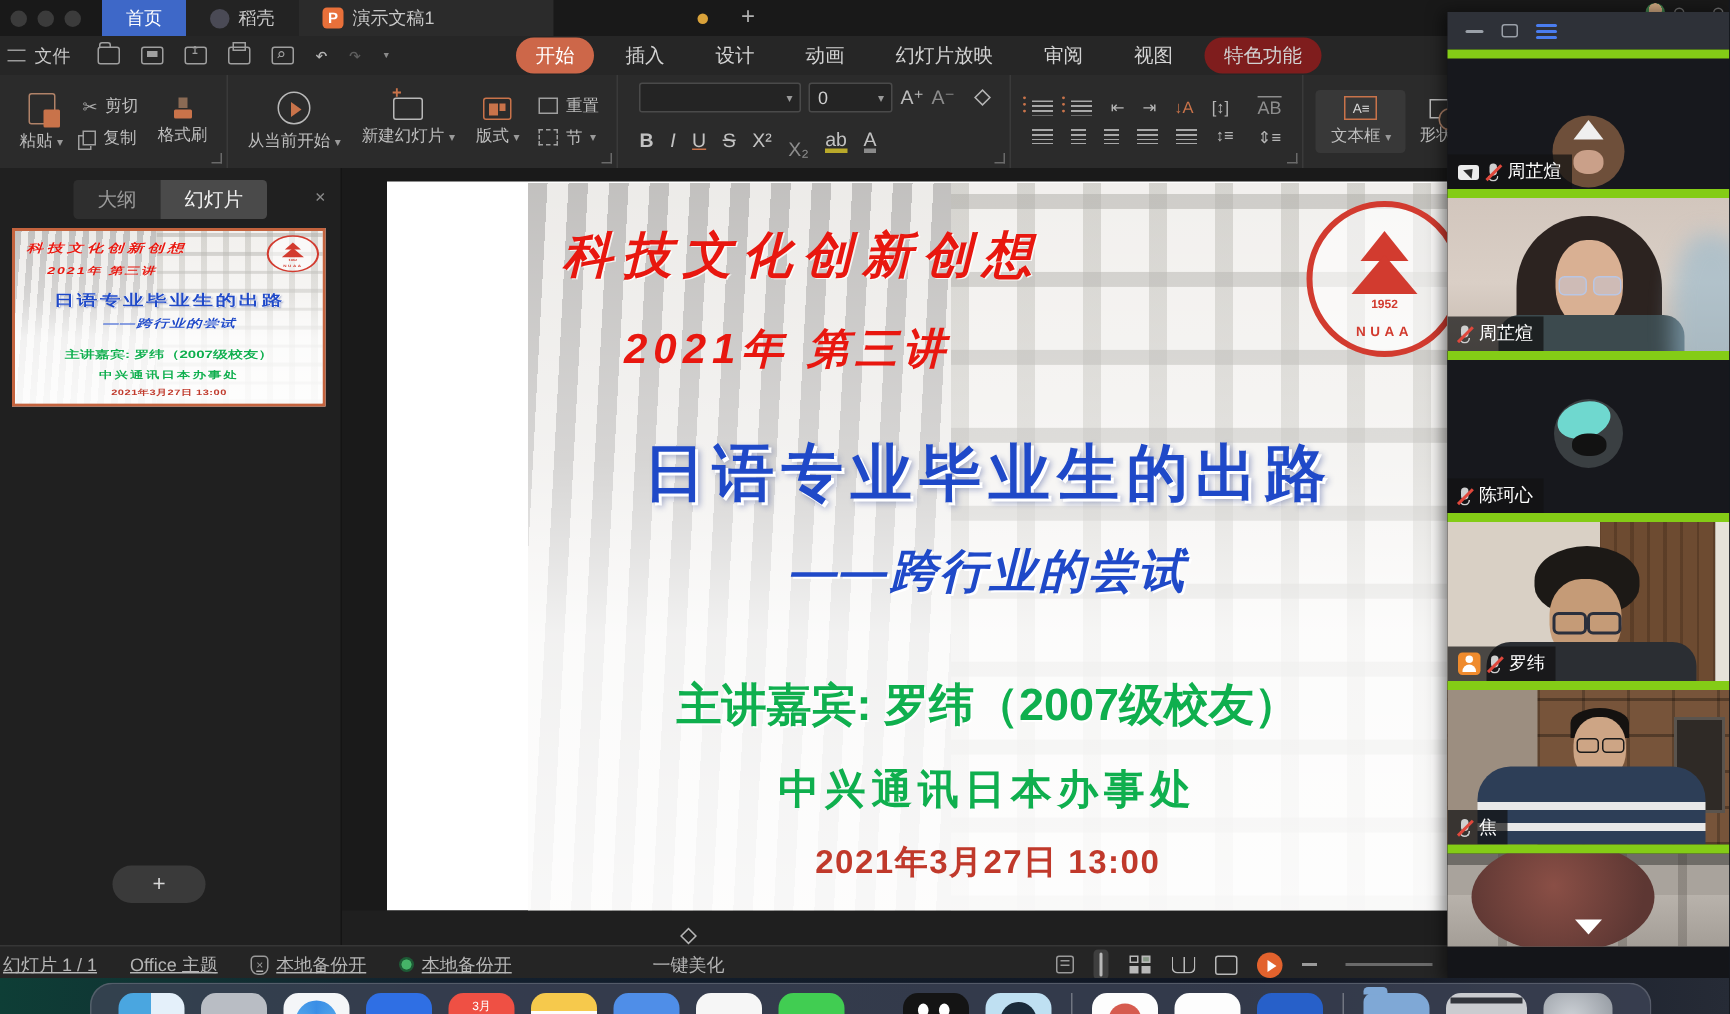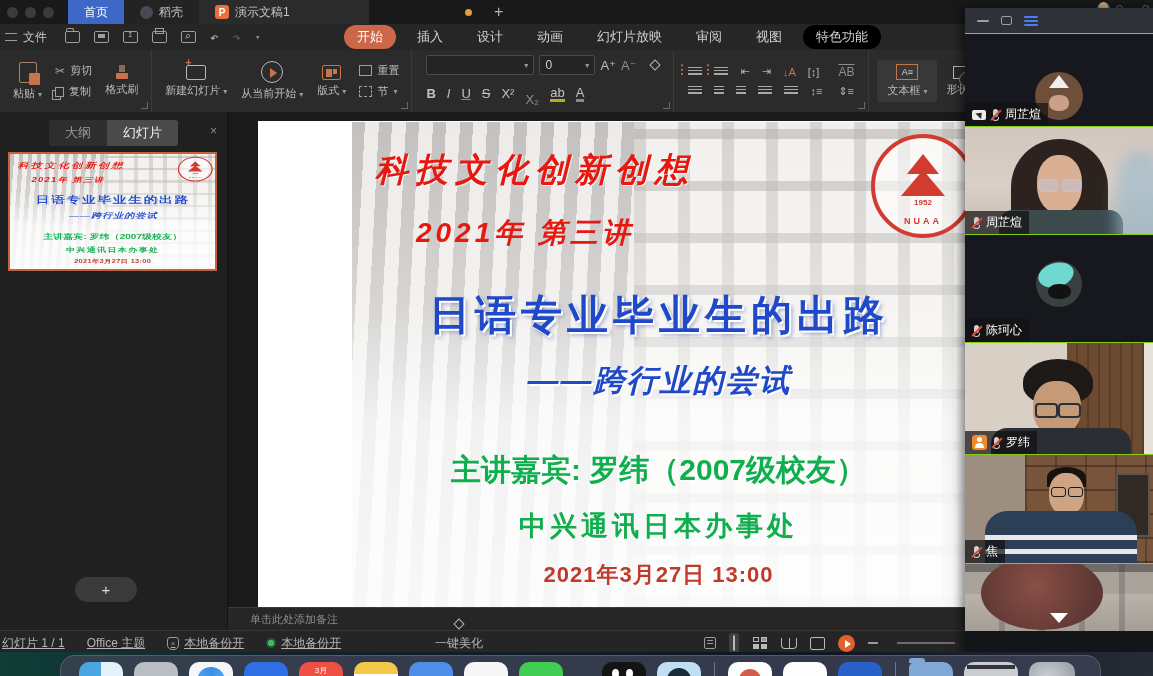--- a/index.html
+++ b/index.html
@@ -31,21 +31,21 @@
   .qat .ic{width:15px;height:12px;border:1.3px solid #9f9f9f;border-radius:2px;position:relative;display:inline-block;}
   .ic.folder::before{content:"";position:absolute;top:-4px;left:0;width:6px;height:3px;border:1.3px solid #9f9f9f;border-bottom:none;border-radius:2px 2px 0 0;}
   .ic.save::before{content:"";position:absolute;left:3px;top:2px;right:3px;height:4px;background:#9f9f9f;}
   .ic.export::before{content:"↥";position:absolute;left:3px;top:-4px;font-size:10px;color:#9f9f9f;}
   .ic.print::before{content:"";position:absolute;left:2px;top:-4px;width:7px;height:4px;border:1.2px solid #9f9f9f;}
   .ic.preview::before{content:"⌕";position:absolute;left:2px;top:-2px;font-size:11px;color:#9f9f9f;}
   .undo{font-size:14px;color:#b5b5b5;} .redo{font-size:14px;color:#5d5d5d;} .qchev{font-size:9px;color:#8a8a8a;}
   .ribbon-tabs{position:absolute;left:344px;top:0;height:26px;display:flex;align-items:center;gap:8px;}
   .rtab{padding:3px 13px;border-radius:12px;color:#d2d2d2;font-size:13px;}
   .rtab.active{background:#cd6749;color:#fff;}
-  .rtab.pill{background:#000000;}
+  .rtab.pill{background:#7f1d1d;}
 
   
   .toolbar{position:absolute;left:0;top:50px;width:1153px;height:62px;background:#2b2b2b;display:flex;color:#bdbdbd;font-size:11px;}
   .tgroup{display:flex;align-items:center;padding:4px 6px;border-right:1px solid #3a3a3a;position:relative;}
   .tgroup::after{content:"";position:absolute;right:3px;bottom:3px;width:6px;height:6px;border-right:1px solid #6a6a6a;border-bottom:1px solid #6a6a6a;}
   .bigbtn{display:flex;flex-direction:column;align-items:center;justify-content:center;gap:3px;padding:0 7px;height:56px;}
   .clipboard{width:18px;height:21px;border:1.4px solid #b08268;border-radius:2px;position:relative;}
   .clipboard::after{content:"";position:absolute;right:-4px;bottom:-3px;width:11px;height:12px;background:#c9734a;border-radius:1px;}
   .stackcol{display:flex;flex-direction:column;gap:6px;padding:0 6px;}
   .srow{display:flex;align-items:center;gap:5px;}
@@ -150,21 +150,21 @@
   .meeting{position:absolute;left:965px;top:8px;width:188px;height:647px;background:#141519;z-index:5;box-shadow:-4px 0 10px rgba(0,0,0,.5);}
   .mt-title{height:25px;background:#2e3138;display:flex;align-items:center;gap:12px;padding-left:12px;}
   .wc-min{width:12px;height:2px;background:#9aa0a8;border-radius:1px;}
   .wc-max{width:11px;height:9px;border:1.6px solid #9aa0a8;border-radius:2px;}
   .wc-layout{width:14px;height:10px;display:flex;flex-direction:column;gap:2px;}
   .wc-layout span{height:2.4px;background:#4a7df0;border-radius:2px;}
   .mt-speaking{height:24px;background:#23252a;display:flex;align-items:center;gap:8px;padding:0 8px;color:#e0e0e0;font-size:12px;position:relative;}
   .mt-logo{position:absolute;right:6px;top:3px;width:34px;height:18px;opacity:.55;}
   .mt-logo::before,.mt-logo::after{content:"";position:absolute;top:2px;width:13px;height:13px;background:#8a8f98;transform:rotate(45deg);}
   .mt-logo::before{left:3px;} .mt-logo::after{left:15px;background:#b5bac2;}
-  .cell{position:relative;width:100%;overflow:hidden;border-top:1px solid #84cc16;}
+  .cell{position:relative;width:100%;overflow:hidden;border-top:6px solid #84cc16;}
   .c1{height:93px;background:#17181d;}
   .c2{height:108px;}
   .c3{height:112px;}
   .c4{height:108px;background:#17181d;}
   .c5{height:109px;}
   .c6{height:68px;}
   .namechip{position:absolute;left:0;bottom:0;display:inline-flex;align-items:center;gap:5px;background:rgba(18,18,18,.72);
     padding:3px 7px;color:#fff;font-size:12px;z-index:3;}
   .mic{position:relative;width:9px;height:12px;flex:none;}
   .mic::before{content:"";position:absolute;left:2px;top:0;width:5px;height:8px;background:#cfcfcf;border-radius:2.5px;}
@@ -317,26 +317,26 @@
             <span>复制</span>
           </div>
       </div>
       <div class="bigbtn">
         <span class="brush"></span>
         <span>格式刷</span>
       </div>
     </div>
     <div class="tgroup">
       <div class="bigbtn">
+        <span class="playcirc"></span>
+        <span><span>从当前开始</span> <span class="chev">▾</span></span>
+      </div>
+      <div class="bigbtn">
         <span class="newslide-ic"></span>
         <span><span>新建幻灯片</span> <span class="chev">▾</span></span>
-      </div>
-      <div class="bigbtn">
-        <span class="playcirc"></span>
-        <span><span>从当前开始</span> <span class="chev">▾</span></span>
       </div>
       <div class="bigbtn">
         <span class="layout-ic"></span>
         <span><span>版式</span> <span class="chev">▾</span></span>
       </div>
       <div class="stackcol">
         <div class="srow">
             <span class="reset-ic"></span>
             <span>重置</span>
           </div>
@@ -465,23 +465,20 @@
         <div class="sv-text sv-l2">2021年 第三讲</div>
         <div class="sv-text sv-title">日语专业毕业生的出路</div>
         <div class="sv-text sv-sub">——跨行业的尝试</div>
         <div class="sv-text sv-speaker">主讲嘉宾: 罗纬（2007级校友）</div>
         <div class="sv-text sv-org">中兴通讯日本办事处</div>
         <div class="sv-text sv-dt">2021年3月27日  13:00</div>
       </div>
     </div>
   </div>
 
-  <div class="notesbar">
-    <span>单击此处添加备注</span>
-  </div>
 
   <div class="statusbar">
     <span class="sb-item" style="margin-left:2px;">
         <span>幻灯片 1 / 1</span>
       </span>
     <span class="sb-item">
         <span>Office 主题</span>
       </span>
     <span class="sb-item">
       <span class="shield">×</span>

